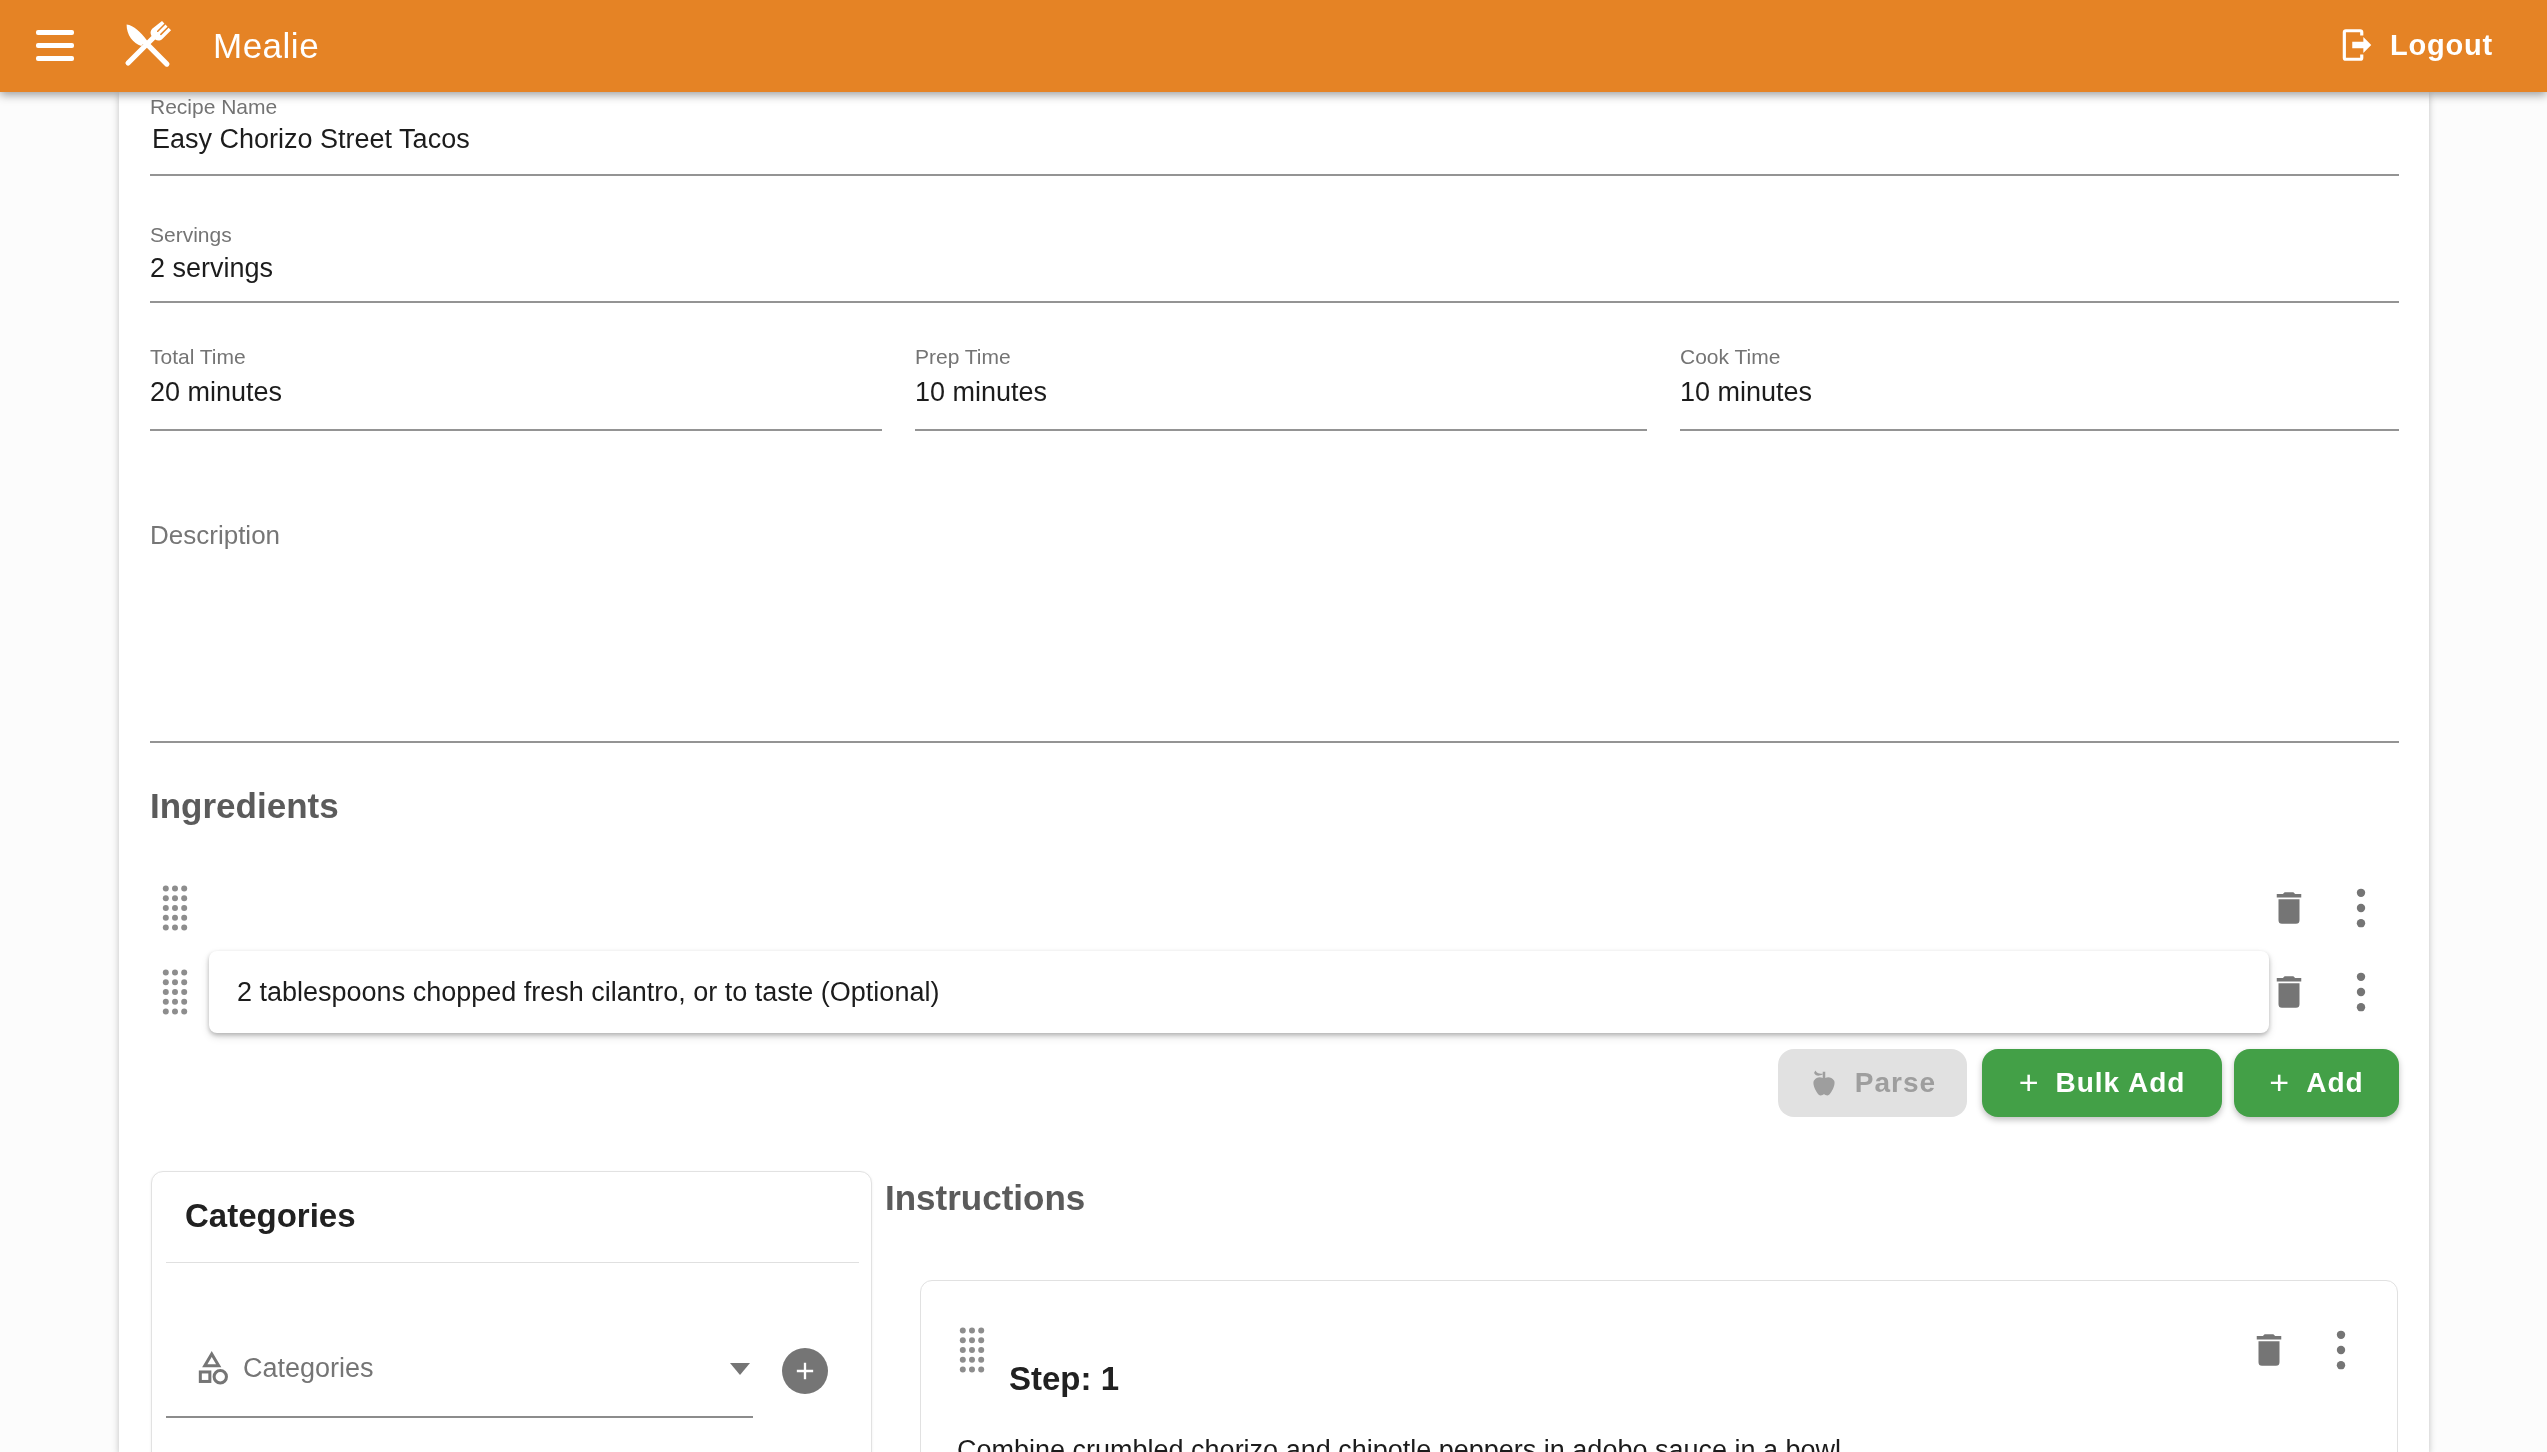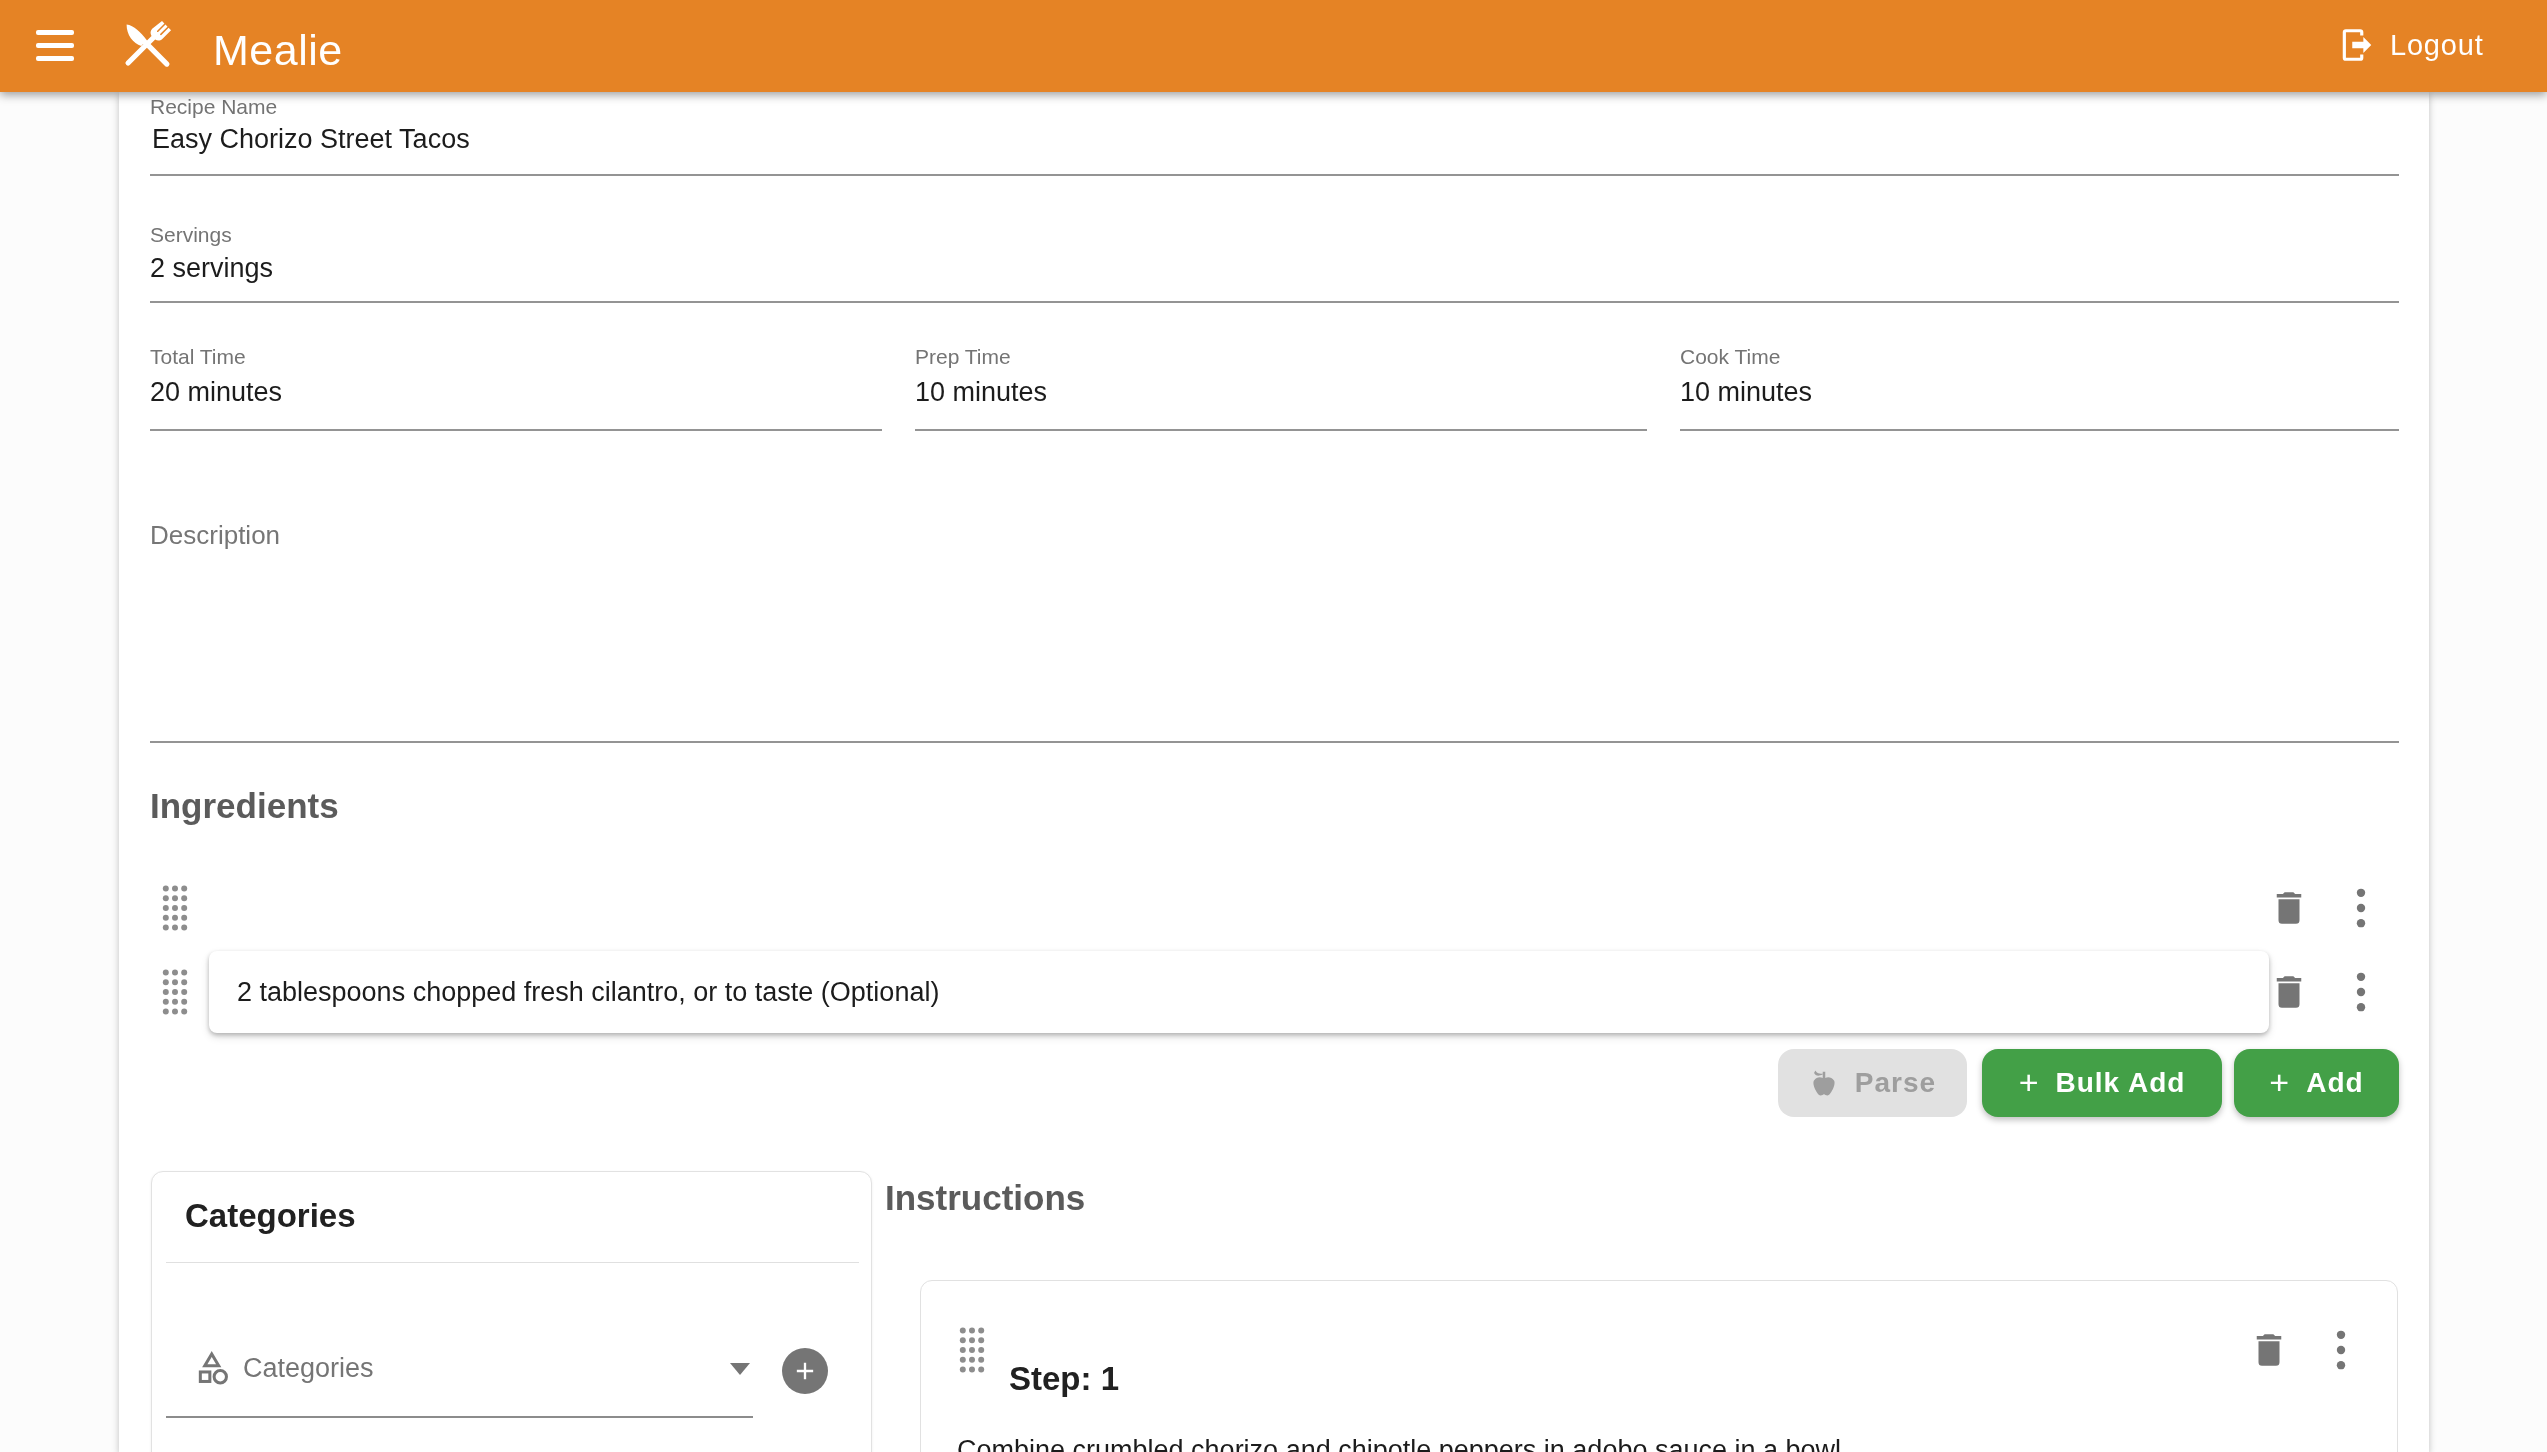--- a/index.html
+++ b/index.html
@@ -7,29 +7,29 @@
   body { font-family:"Liberation Sans", sans-serif; background:#fdfdfd; }
   #screen { position:relative; width:2547px; height:1453px; overflow:hidden; background:#fcfcfc; }
 
   
   #appbar { position:absolute; left:0; top:0; width:2547px; height:92px; background:#e58325;
             box-shadow:0 3px 9px rgba(0,0,0,.38); z-index:10; }
   #burger { position:absolute; left:36px; top:26px; width:38px; height:40px; cursor:pointer; }
   #burger span { position:absolute; left:0; width:38px; height:5px; background:#fff; border-radius:2px; }
   #burger span:nth-child(1){ top:4px; } #burger span:nth-child(2){ top:17px; } #burger span:nth-child(3){ top:30px; }
   #logo { position:absolute; left:115px; top:13px; width:66px; height:66px; }
-  #apptitle { position:absolute; left:213px; top:26px; font-size:43px; font-weight:500; color:#fff; letter-spacing:0.5px; }
+  #apptitle { position:absolute; left:213px; top:26px; font-size:35px; font-weight:500; color:#fff; letter-spacing:0.5px; }
   #searchpill { position:absolute; left:1751px; top:9px; width:563px; height:71px; border-radius:36px; background:#c4701c; }
   #searchicon { position:absolute; left:46px; top:17px; width:37px; height:37px; }
   #searchinput { position:absolute; left:100px; top:0; width:438px; height:71px; background:transparent; border:none; outline:none;
                  font-family:"Liberation Sans",sans-serif; font-size:30px; color:#fff; }
   #searchinput::placeholder { color:rgba(255,244,230,.62); opacity:1; }
   #logoutbtn { position:absolute; left:2328px; top:14px; width:199px; height:64px; cursor:pointer; }
   #logouticon { position:absolute; left:10px; top:12px; width:38px; height:38px; }
-  #logoutlabel { position:absolute; left:62px; top:15px; font-size:29px; font-weight:400; color:#fff; letter-spacing:0.8px; }
+  #logoutlabel { position:absolute; left:62px; top:15px; font-size:29px; font-weight:700; color:#fff; letter-spacing:0.8px; }
 
   
   #contentcard { position:absolute; left:119px; top:92px; width:2310px; height:1361px; background:#fff;
                  box-shadow:0 2px 7px rgba(0,0,0,.24); }
 
   .f-label { position:absolute; font-size:21px; color:#747474; }
   .f-value { position:absolute; font-size:27px; color:#1c1c1c; }
   .underline { position:absolute; height:2px; background:#949494; }
 
   #lbl-name { left:150px; top:95px; } #val-name { left:152px; top:124px;text-align:center; } #ul-name { left:150px; top:174px; width:2249px; }

